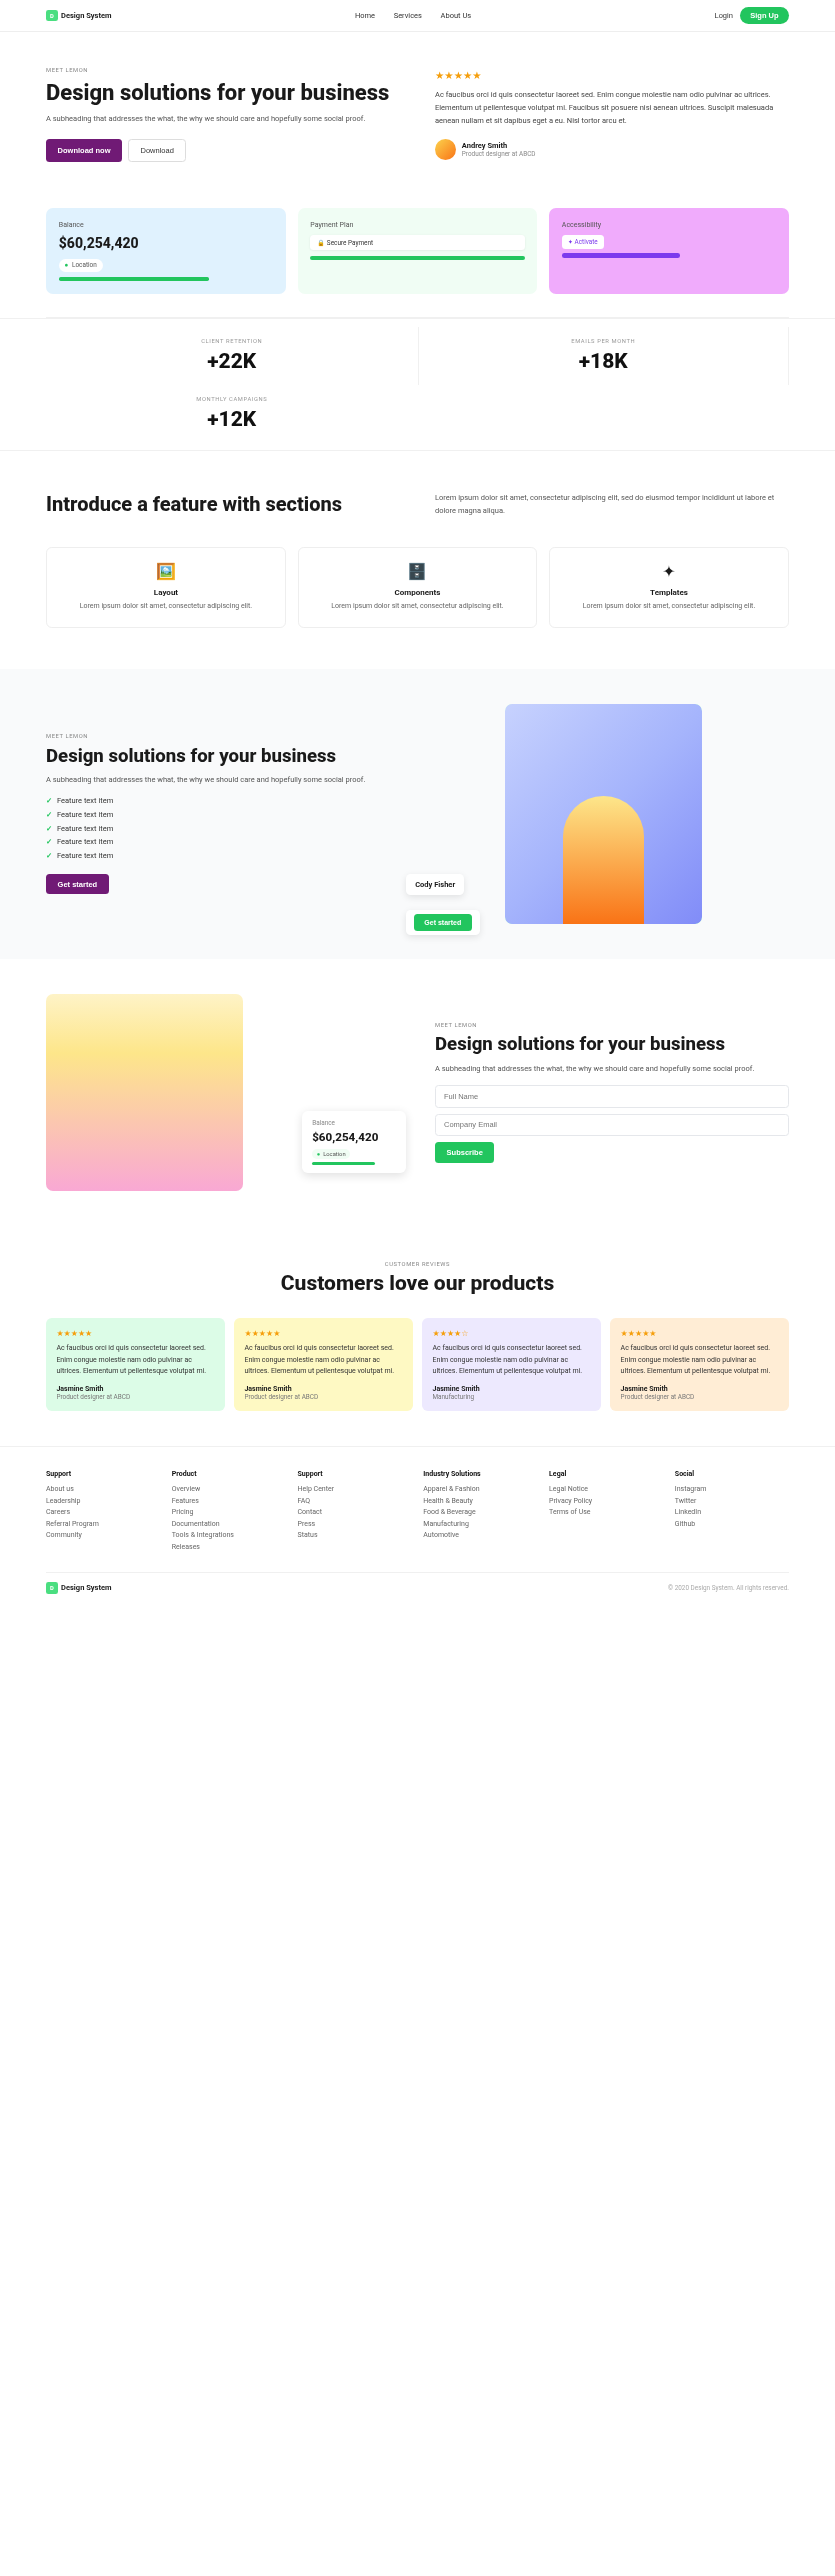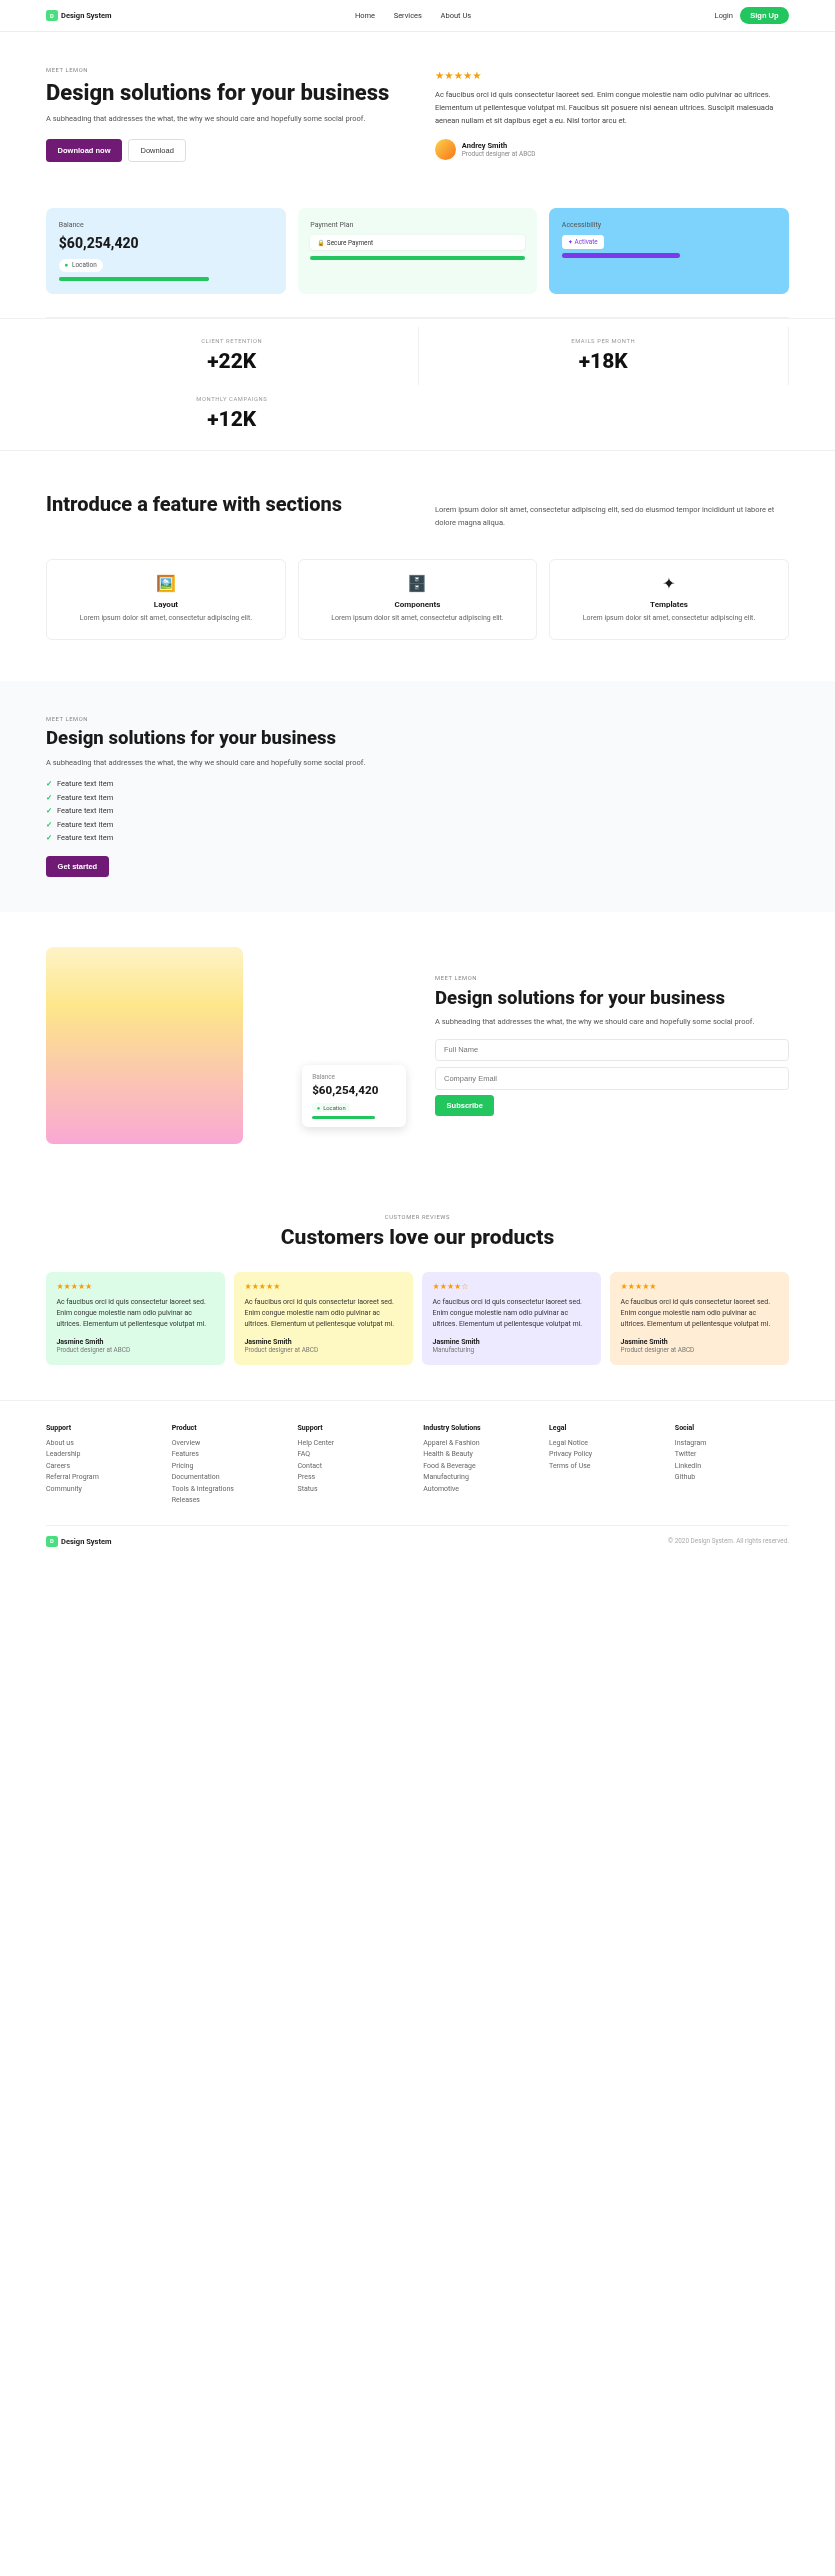--- a/index.html
+++ b/index.html
@@ -28,42 +28,42 @@
     .reviewer { display: flex; align-items: center; gap: 5.8px; }
     .reviewer-avatar { width: 21px; height: 21px; border-radius: 50%; background: linear-gradient(135deg, #fcd34d, #f97316); }
     .reviewer-name { font-weight: 700; font-size: 7.5px; }
     .reviewer-role { font-size: 6.4px; color: #888; }
 
     
     .cards-section { display: grid; grid-template-columns: repeat(3, 1fr); gap: 11.6px; padding: 11.6px 46px 23px; }
     .card { border-radius: 7px; padding: 12.8px; }
     .card-blue { background: #e0f2fe; }
     .card-green { background: #f0fdf4; }
-    .card-purple { background: #7dd3fc; }
+    .card-purple { background: #f0abfc; }
     .card-label { font-size: 7px; color: #555; margin-bottom: 5.8px; }
     .card-amount { font-size: 14px; font-weight: 800; margin-bottom: 8px; }
     .card-location { display: flex; align-items: center; gap: 3.5px; font-size: 6.4px; color: #555; background: #fff; border-radius: 11.6px; padding: 2.3px 5.8px; width: fit-content; margin-bottom: 5.8px; }
     .card-progress { height: 3.5px; background: #22c55e; border-radius: 1.7px; width: 70%; margin-top: 4.6px; }
     .card-payment-label { font-size: 6.4px; color: #333; background: #fff; border-radius: 3.5px; padding: 3.5px 7px; margin-bottom: 5.8px; display: flex; align-items: center; gap: 3.5px; box-shadow: 0 0.6px 2.3px rgba(0,0,0,0.08); }
     .card-payment-bar { height: 4.6px; background: #22c55e; border-radius: 2.3px; width: 100%; margin-top: 4.6px; }
     .card-accessibility-label { font-size: 7px; color: #555; margin-bottom: 5.8px; }
     .card-activate { display: flex; align-items: center; gap: 4.6px; font-size: 6.4px; color: #7c3aed; background: #fff; border-radius: 3.5px; padding: 2.9px 5.8px; width: fit-content; margin-bottom: 4.6px; }
     .card-activate-bar { height: 4.6px; background: #7c3aed; border-radius: 2.3px; width: 55%; margin-top: 2.3px; }
 
     
     .stats { display: grid; grid-template-columns: repeat(2, 1fr); padding: 8px 46px; border-top: 0.6px solid #f0f0f0; border-bottom: 0.6px solid #f0f0f0; }
     .stat { text-align: center; padding: 11.6px; }
     .stat-label { font-size: 5.8px; color: #999; text-transform: uppercase; letter-spacing: 0.6px; margin-bottom: 4.6px; }
     .stat-value { font-size: 21px; font-weight: 800; color: #111; }
 
     
     .feature-section { padding: 41px 46px; }
     .feature-top { display: grid; grid-template-columns: 1fr 1fr; gap: 35px; margin-bottom: 29px; align-items: start; }
     .feature-top h2 { font-size: 20px; font-weight: 800; line-height: 1.2; }
-    .feature-top p { font-size: 7.5px; color: #555; line-height: 1.7; margin-top: 12px; }
+    .feature-top p { font-size: 7.5px; color: #555; line-height: 1.7; margin-top: 0; }
     .feature-cards { display: grid; grid-template-columns: repeat(3, 1fr); gap: 11.6px; }
     .feature-card { border: 0.6px solid #eee; border-radius: 5.8px; padding: 14px; text-align: center; }
     .feature-icon { font-size: 16px; margin-bottom: 7px; }
     .feature-card h3 { font-size: 8px; font-weight: 700; margin-bottom: 4.6px; }
     .feature-card p { font-size: 7px; color: #666; line-height: 1.6; }
 
     
     .split-section { display: grid; grid-template-columns: 1fr 1fr; gap: 0; padding: 35px 46px; align-items: center; background: #f9fafb; }
     .split-left h2 { font-size: 18.6px; font-weight: 800; line-height: 1.2; margin-bottom: 7px; }
     .split-left .meet { font-size: 5.8px; color: #888; text-transform: uppercase; letter-spacing: 0.6px; margin-bottom: 5.8px; }
@@ -251,20 +251,33 @@
           <span class="check">✓</span>
           <span>Feature text item</span>
         </li>
       <li>
           <span class="check">✓</span>
           <span>Feature text item</span>
         </li>
     </ul>
     <button class="btn-primary">Get started</button>
   </div>
+  <div class="split-right">
+    <div class="split-right-img">
+      <div class="person-img-placeholder">
+        <div class="person-placeholder-shape"></div>
+      </div>
+    </div>
+    <div class="name-card">
+      <div class="name-card-name">Cody Fisher</div>
+    </div>
+    <div class="get-started-card" style="bottom:-11.6px;left:-11.6px;">
+      <button class="btn-green-small">Get started</button>
+    </div>
+  </div>
 </section>
 
 <section class="split-section-2">
   <div class="split2-left">
     <div class="split2-img">
       <div class="split2-img-person"></div>
     </div>
     <div class="balance-card">
       <div class="balance-label2">Balance</div>
       <div class="balance-amount2">$60,254,420</div>

